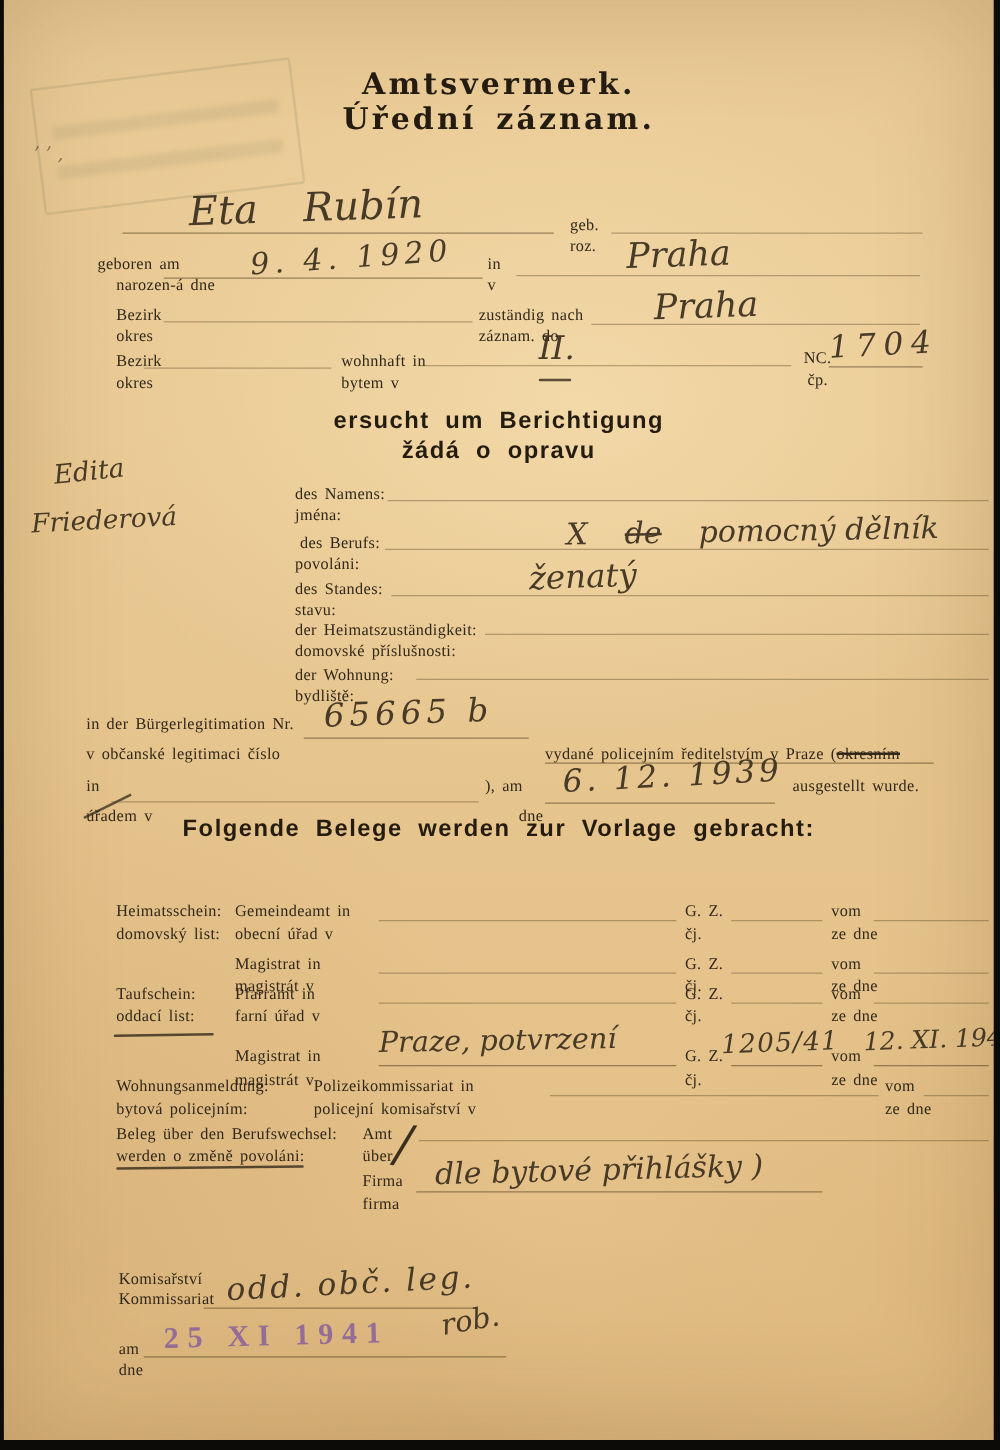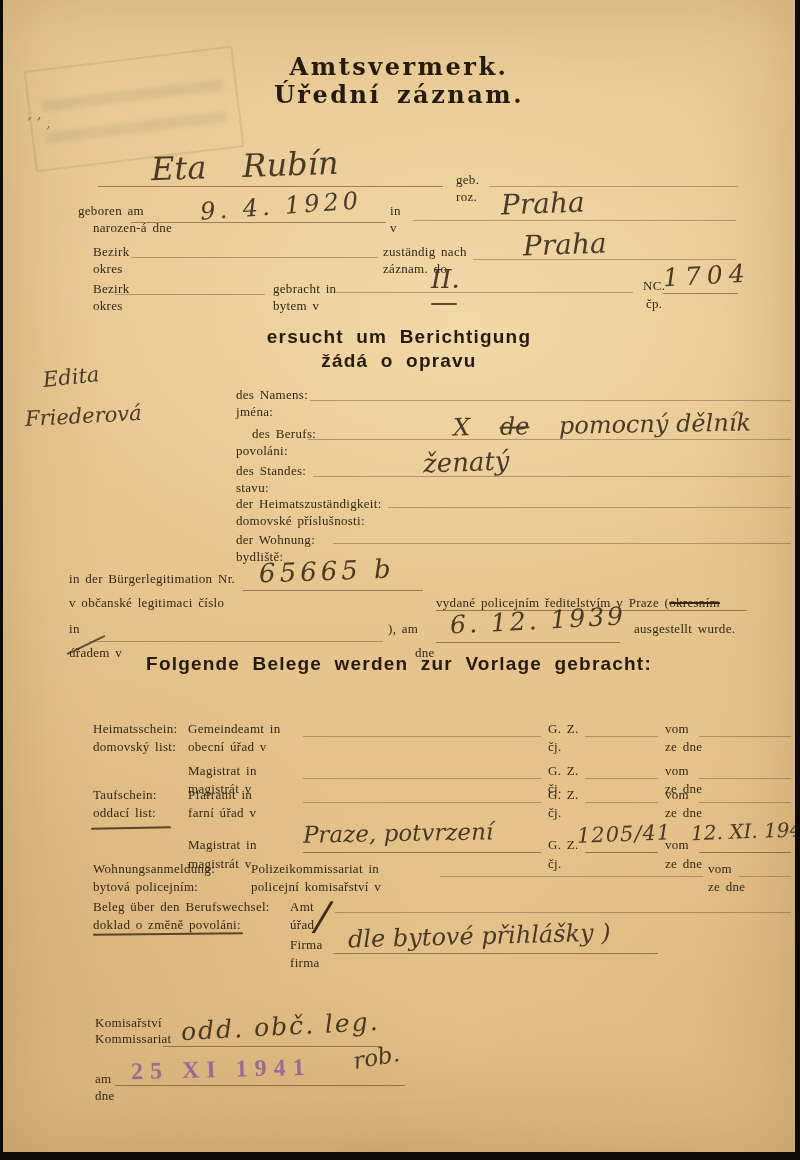--- a/index.html
+++ b/index.html
@@ -73,41 +73,41 @@
   <div class="lbl" style="left:90px;top:262px">okres</div>
   <div class="rule soft" style="left:128px;top:257px;width:247px"></div>
   <div class="lbl" style="left:380px;top:245px">zuständig nach</div>
   <div class="lbl" style="left:380px;top:262px">záznam. do</div>
   <div class="hw" style="left:520px;top:231px;font-size:28px;transform:rotate(-2deg)">Praha</div>
   <div class="rule soft" style="left:470px;top:259px;width:263px"></div>
 
   <div class="lbl" style="left:90px;top:282px">Bezirk</div>
   <div class="lbl" style="left:90px;top:299px">okres</div>
   <div class="rule soft" style="left:112px;top:294px;width:150px"></div>
-  <div class="lbl" style="left:270px;top:282px">gebracht in</div>
+  <div class="lbl" style="left:270px;top:282px">wohnhaft in</div>
   <div class="lbl" style="left:270px;top:299px">bytem v</div>
   <div class="hw" style="left:428px;top:266px;font-size:26px">II.</div>
   <div class="rule soft" style="left:333px;top:292px;width:297px"></div>
   <div class="hand-ul" style="left:428px;top:303px;width:26px"></div>
   <div class="lbl" style="left:640px;top:279px">NC.</div>
   <div class="lbl" style="left:643px;top:297px">čp.</div>
   <div class="hw" style="left:660px;top:263px;font-size:25px;letter-spacing:6px;transform:rotate(-3deg)">1704</div>
   <div class="rule" style="left:660px;top:293px;width:75px"></div>
 
   <div class="center h2" style="top:326px">ersucht um Berichtigung</div>
   <div class="center h2" style="top:350px">žádá o opravu</div>
 
   <div class="hw" style="left:40px;top:367px;font-size:21px;transform:rotate(-6deg)">Edita</div>
   <div class="hw" style="left:22px;top:406px;font-size:21px;transform:rotate(-3deg)">Friederová</div>
 
   <div class="lbl" style="left:233px;top:388px">des Namens:</div>
   <div class="lbl" style="left:233px;top:405px">jména:</div>
   <div class="rule soft" style="left:307px;top:400px;width:481px"></div>
 
-  <div class="lbl" style="left:249px;top:427px">des Berufs:</div>
+  <div class="lbl" style="left:237px;top:427px">des Berufs:</div>
   <div class="lbl" style="left:233px;top:444px">povoláni:</div>
   <div class="hw" style="left:450px;top:413px;font-size:24px;transform:rotate(-1deg)">
     <span>X</span>
     <span class="strike" style="margin-left:22px">de</span>
     <span style="margin-left:22px">pomocný dělník</span>
   </div>
   <div class="rule soft" style="left:305px;top:439px;width:483px"></div>
 
   <div class="lbl" style="left:233px;top:464px">des Standes:</div>
   <div class="lbl" style="left:233px;top:481px">stavu:</div>
@@ -195,24 +195,24 @@
   <div class="lbl" style="left:90px;top:862px">Wohnungsanmeldung:</div>
   <div class="lbl" style="left:90px;top:880px">bytová policejním:</div>
   <div class="lbl" style="left:248px;top:862px">Polizeikommissariat in</div>
   <div class="lbl" style="left:248px;top:880px">policejní komisařství v</div>
   <div class="rule soft" style="left:437px;top:876px;width:263px"></div>
   <div class="lbl" style="left:705px;top:862px">vom</div>
   <div class="lbl" style="left:705px;top:880px">ze dne</div>
   <div class="rule soft" style="left:736px;top:876px;width:52px"></div>
 
   <div class="lbl" style="left:90px;top:900px">Beleg über den Berufswechsel:</div>
-  <div class="lbl" style="left:90px;top:918px">doklad o změně povoláni:</div>
+  <div class="lbl" style="left:90px;top:918px">werden o změně povoláni:</div>
   <div class="hand-ul" style="left:90px;top:933px;width:150px;transform:rotate(-0.6deg)"></div>
   <div class="lbl" style="left:287px;top:900px">Amt</div>
-  <div class="lbl" style="left:287px;top:918px">úřad</div>
+  <div class="lbl" style="left:287px;top:918px">über</div>
   <div class="slashmark" style="left:313px;top:896px;font-size:40px;transform:rotate(4deg)">/</div>
   <div class="rule soft" style="left:332px;top:912px;width:456px"></div>
   <div class="lbl" style="left:287px;top:938px">Firma</div>
   <div class="lbl" style="left:287px;top:956px">firma</div>
   <div class="hw" style="left:345px;top:924px;font-size:24px;transform:rotate(-1.5deg)">dle bytové přihlášky )</div>
   <div class="rule" style="left:330px;top:953px;width:325px"></div>
 
   <div class="lbl" style="left:92px;top:1032px">Kommissariat</div>
   <div class="lbl" style="left:92px;top:1016px">Komisařství</div>
   <div class="hw" style="left:178px;top:1014px;font-size:25px;letter-spacing:2px;transform:rotate(-3deg)">odd. obč. leg.</div>

